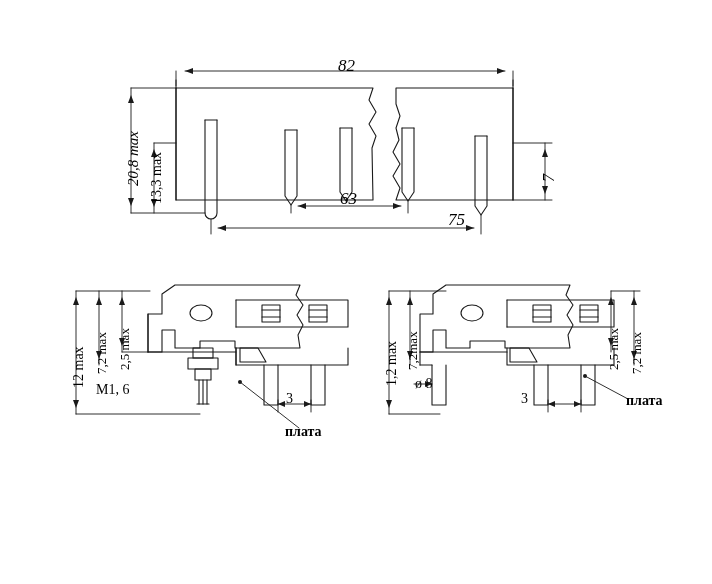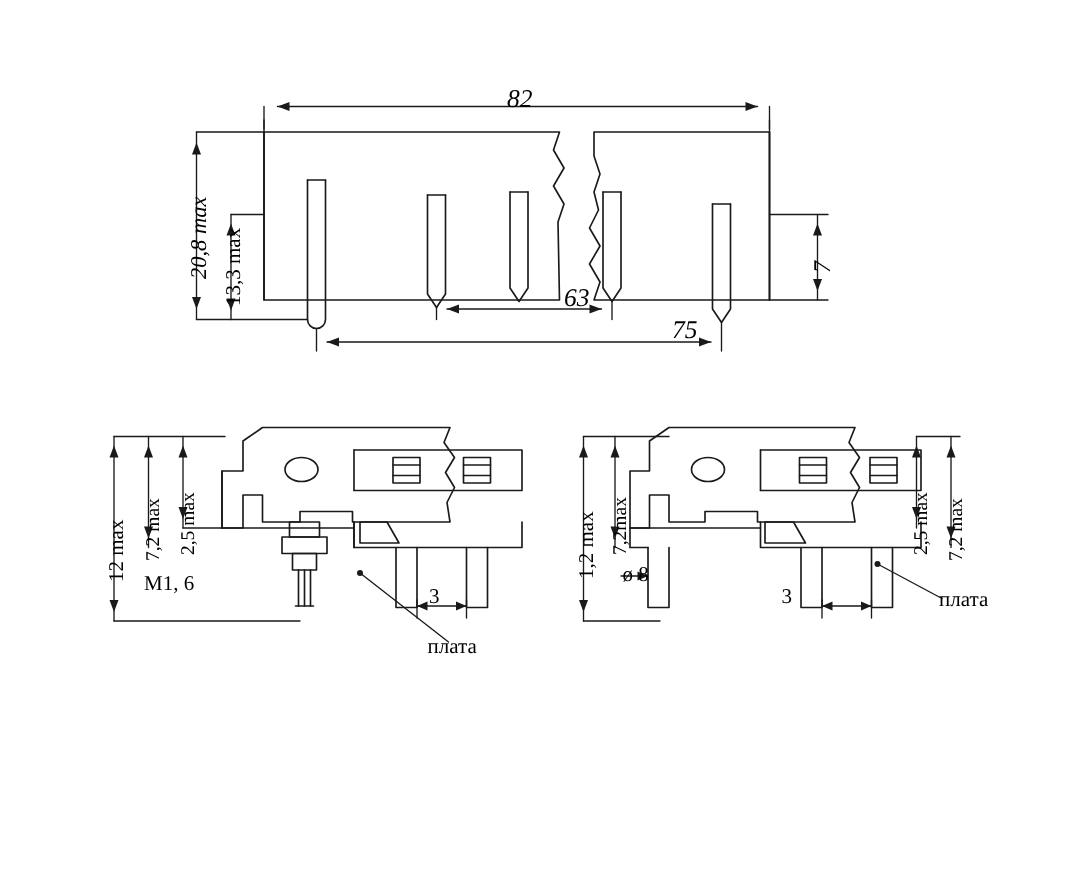--- a/index.html
+++ b/index.html
@@ -26,21 +26,21 @@
     left: 0; top: 0;
   }
   .lbl {
     position: absolute;
     font-family: "Liberation Serif", serif;
     white-space: nowrap;
     line-height: 1;
     color: #000;
   }
   .lbl.it { font-style: italic; }
-  .lbl.bold { font-weight: normal; }
+  .lbl.bold { font-weight: bold; }
   .rot90 {
     transform-origin: 0 0;
     transform: rotate(-90deg);
   }
 </style>
 </head>
 <body>
 
 <div id="root">
 
@@ -219,21 +219,21 @@
 
     </g>
   </svg>
 
   <div class="lbl it" style="left:338px; top:57px; font-size:17px;">82</div>
 
   <div class="lbl it rot90" style="left:126px; top:186px; font-size:15px;">20,8 max</div>
 
   <div class="lbl rot90" style="left:150px; top:204px; font-size:14px;">13,3 max</div>
 
-  <div class="lbl it" style="left:376px; top:190px; font-size:17px;text-align:center;">63</div>
+  <div class="lbl it" style="left:340px; top:190px; font-size:17px;text-align:center;">63</div>
 
   <div class="lbl it" style="left:427px; top:211px; font-size:17px;margin-left:21px;">75</div>
 
   <div class="lbl it rot90" style="left:541px; top:182px; font-size:16px;">7</div>
 
   <div class="lbl rot90" style="left:72px; top:388px; font-size:14px;">12 max</div>
 
   <div class="lbl rot90" style="left:95px; top:374px; font-size:13px;">7,2 max</div>
 
   <div class="lbl rot90" style="left:118px; top:370px; font-size:13px;">2,5 max</div>

